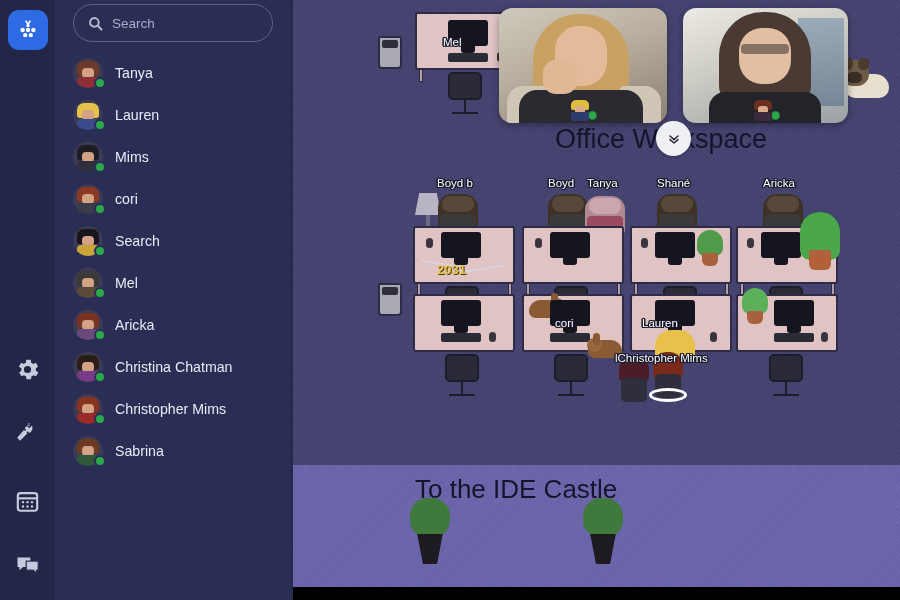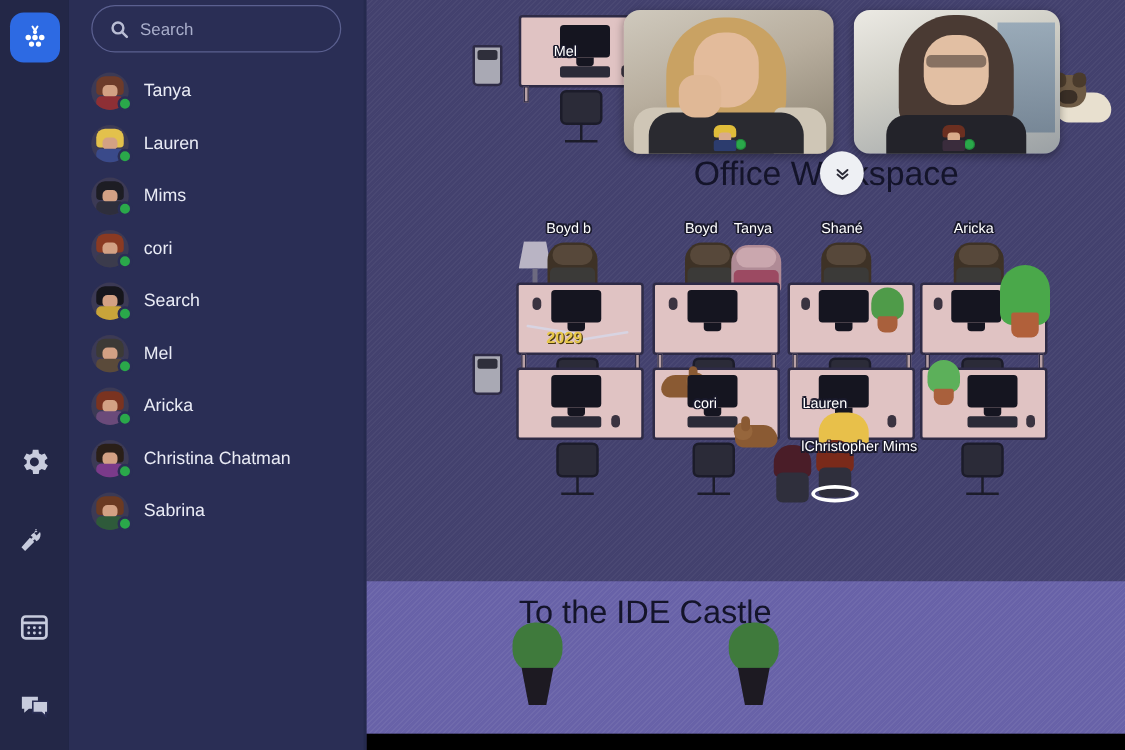--- a/index.html
+++ b/index.html
@@ -375,20 +375,31 @@
               <div class="face"></div>
               <div class="body" style="background:#7a3a8a"></div>
             </div>
             <div class="dot"></div>
           </div>
           <div class="user-name">Christina Chatman</div>
         </div>
         <div class="user-row">
           <div class="avatar-wrap">
             <div class="avatar">
+              <div class="hair" style="background:#8a3520"></div>
+              <div class="face"></div>
+              <div class="body" style="background:#9a2a2a"></div>
+            </div>
+            <div class="dot"></div>
+          </div>
+          <div class="user-name">Christopher Mims</div>
+        </div>
+        <div class="user-row">
+          <div class="avatar-wrap">
+            <div class="avatar">
               <div class="hair" style="background:#6b3a22"></div>
               <div class="face"></div>
               <div class="body" style="background:#2e5a3a"></div>
             </div>
             <div class="dot"></div>
           </div>
           <div class="user-name">Sabrina</div>
         </div>
       </div>
   </div>
@@ -430,21 +441,21 @@
           <div class="sb"></div>
         </div>
       <div class="desk" style="left:120px; top:226px; width:102px; height:58px;"></div>
       <div class="deskleg" style="left:124px; top:283px;"></div>
       <div class="deskleg" style="left:215px; top:283px;"></div>
       <div class="monitor" style="left:148px; top:232px;"></div>
       <div class="monstand" style="left:161px; top:258px;"></div>
       <div class="mouse" style="left:133px; top:238px;"></div>
       <div class="bunting-line" style="left:128px; top:263px; width:42px; transform:rotate(9deg);"></div>
       <div class="bunting-line" style="left:168px; top:268px; width:42px; transform:rotate(-9deg);"></div>
-      <div class="bunting" style="left:144px; top:262px;">2029</div>
+      <div class="bunting" style="left:144px; top:262px;">2031</div>
       <div class="chair" style="left:152px; top:286px;"></div>
       <div class="chairbase" style="left:168px; top:313px;"></div>
       <div class="chairfeet" style="left:156px; top:326px;"></div>
 
       <div class="seated" style="left:255px; top:194px;">
           <div class="sh"></div>
           <div class="sb"></div>
         </div>
       <div class="seated" style="left:292px; top:196px; background:#b08b96;">
           <div class="sh" style="background:#caa7ae;"></div>
@@ -566,21 +577,21 @@
 
     <div id="nametags">
         <div class="nametag" style="left: 150px; top: 36px;">Mel</div>
         <div class="nametag" style="left: 144px; top: 177px;">Boyd b</div>
         <div class="nametag" style="left: 255px; top: 177px;">Boyd</div>
         <div class="nametag" style="left: 294px; top: 177px;">Tanya</div>
         <div class="nametag" style="left: 364px; top: 177px;">Shané</div>
         <div class="nametag" style="left: 470px; top: 177px;">Aricka</div>
         <div class="nametag" style="left: 262px; top: 317px;">cori</div>
         <div class="nametag" style="left: 349px; top: 317px;">Lauren</div>
-        <div class="nametag" style="left: 348px; top: 352px;">lChristopher Mims</div>
+        <div class="nametag" style="left: 322px; top: 352px;">lChristopher Mims</div>
       </div>
 
     <div class="dog">
       <div class="body"></div>
       <div class="head"></div>
       <div class="ear"></div>
       <div class="ear2"></div>
       <div class="snout"></div>
     </div>
 

